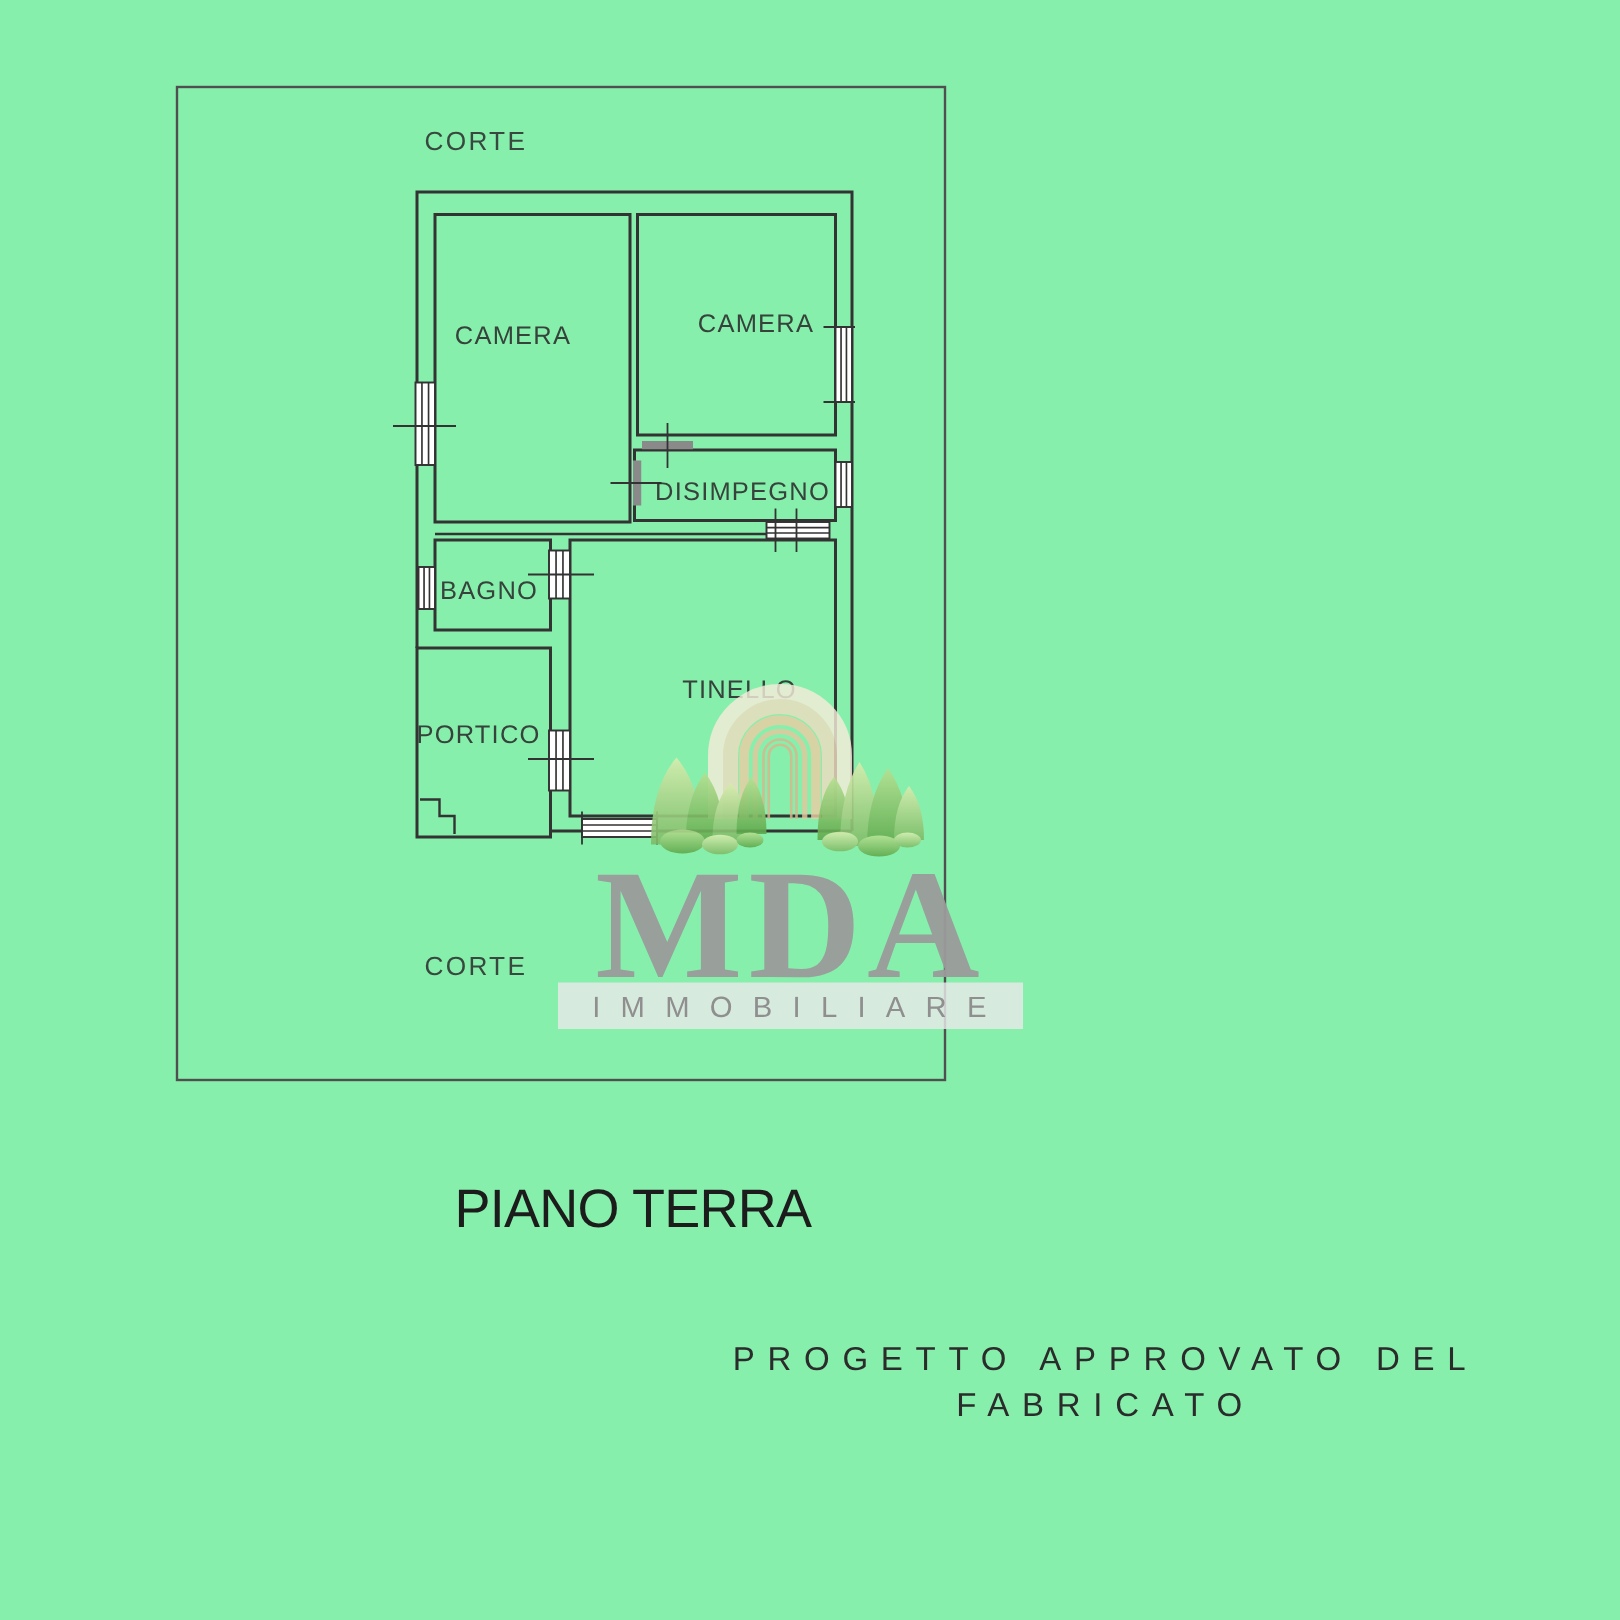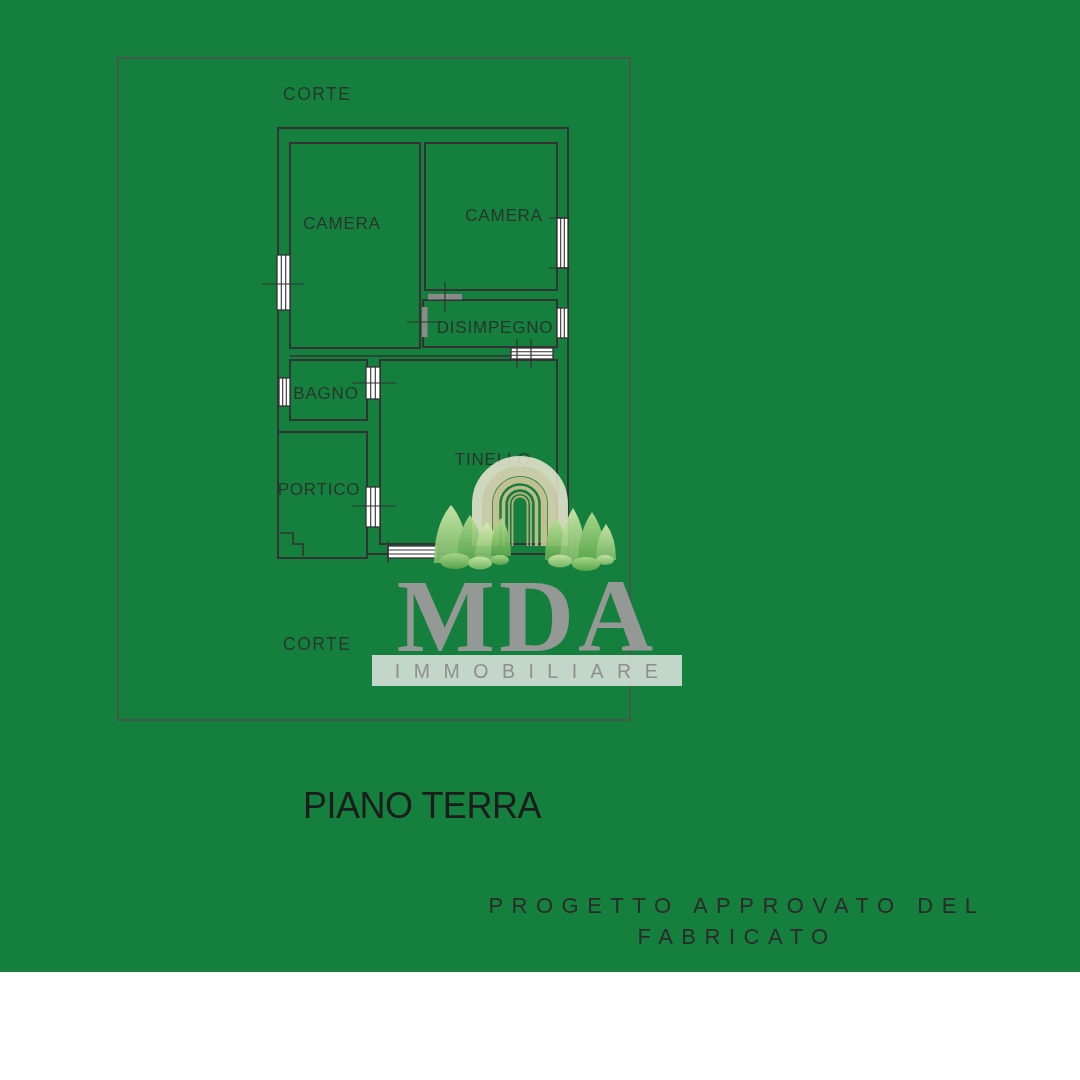--- a/index.html
+++ b/index.html
@@ -1,16 +1,16 @@
 <!DOCTYPE html>
 <html><head>
 <meta charset="utf-8">
 <style>
   html,body{margin:0;padding:0;background:#ffffff;}
-  .canvas{position:relative;width:1080px;height:972px;background:#15803d;overflow:hidden;
+  .canvas{position:relative;width:1080px;height:1080px;background:#86efac;overflow:hidden;
           font-family:"Liberation Sans",sans-serif;}
   svg{display:block;}
   .court-label{font-family:"Liberation Sans",sans-serif;font-size:17.5px;fill:#2b2b2b;
                letter-spacing:1.5px;opacity:.85;}
   .plan-label{font-family:"Liberation Sans",sans-serif;font-size:17px;fill:#2b2b2b;
               letter-spacing:.8px;opacity:.88;}
   .floor-title{font-family:"Liberation Sans",sans-serif;font-size:36px;fill:#1c1c1c;
                letter-spacing:-.5px;}
   .approval{font-family:"Liberation Sans",sans-serif;font-size:22px;fill:#2b2b2b;
             letter-spacing:8.5px;}

